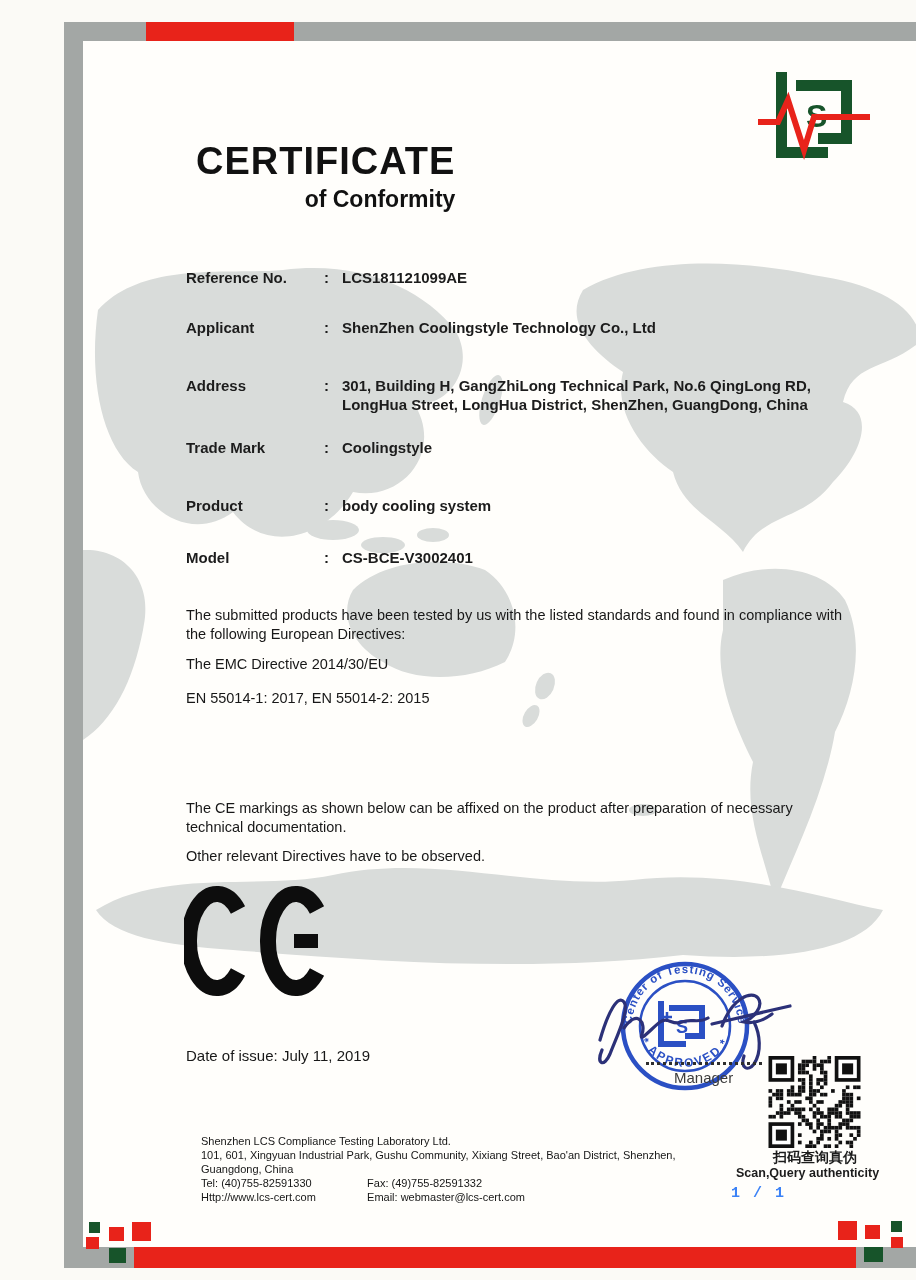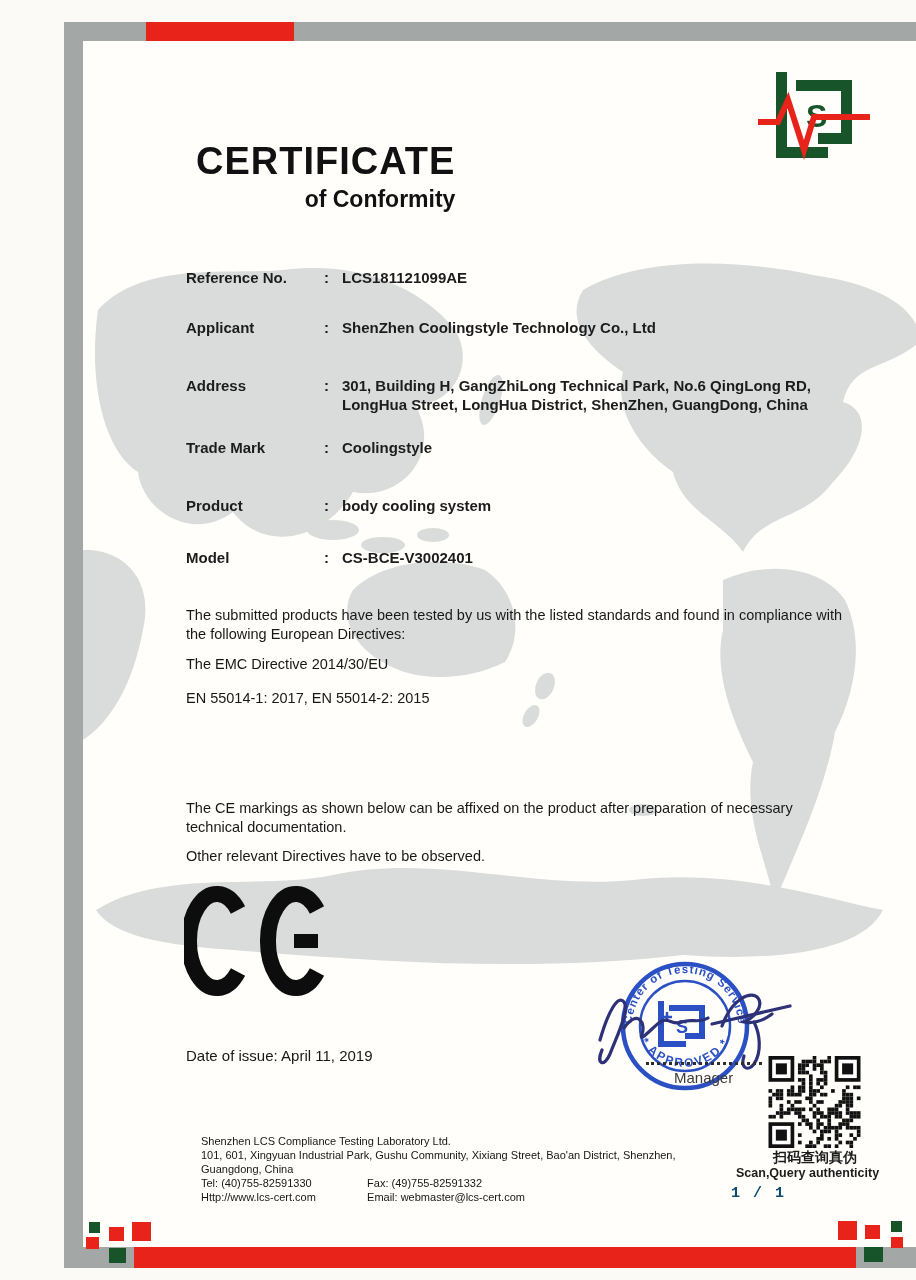--- a/index.html
+++ b/index.html
@@ -8,21 +8,21 @@
   .abs{position:absolute;}
   .band{background:#a3a7a5;}
   .page{background:#fffefb;}
   .title{font-size:38px;font-weight:800;letter-spacing:1px;color:#111;}
   .subtitle{font-size:23px;font-weight:700;color:#111;margin-top:3px;text-align:right;}
   .field-row{display:grid;grid-template-columns:138px 18px 1fr;font-size:15px;font-weight:700;line-height:19px;}
   .para{font-size:14.5px;line-height:19px;color:#181818;}
   .bold{font-weight:400;}
   .footer{font-size:11px;line-height:14px;color:#161616;}
   .fcols span.c1{display:inline-block;width:163px;}
-  .pagenum{font-family:"Liberation Mono","DejaVu Sans Mono",monospace;font-weight:700;font-size:15px;letter-spacing:2px;color:#0c4a6e;}
+  .pagenum{font-family:"Liberation Mono","DejaVu Sans Mono",monospace;font-weight:700;font-size:15px;letter-spacing:2px;color:#3b82f6;}
   .zh{font-size:14px;font-weight:700;text-align:center;}
   .en{font-size:12.5px;font-weight:700;text-align:left;}
   .manager{font-size:15px;color:#3c3c3c;}
   .dotline{border-top:3px dotted #2e2e2e;width:116px;}
 </style>
 </head>
 <body>
 
 <div class="sheet">
 
@@ -116,21 +116,21 @@
   <div class="abs para bold" style="left:150px;top:689px;width:658px;">EN 55014-1: 2017, EN 55014-2: 2015</div>
   <div class="abs para" style="left:150px;top:799px;width:640px;">The CE markings as shown below can be affixed on the product after preparation of necessary technical documentation.</div>
   <div class="abs para" style="left:150px;top:847px;width:640px;">Other relevant Directives have to be observed.</div>
 
   <svg class="abs" style="left:148px;top:880px;" width="160" height="122" viewBox="0 0 160 122">
     <path d="M54,30 A28,47 0 1 0 54,92" fill="none" stroke="#0d0d0d" stroke-width="16"></path>
     <path d="M133,30 A28,47 0 1 0 133,92" fill="none" stroke="#0d0d0d" stroke-width="16"></path>
     <path d="M110,61 h24" fill="none" stroke="#0d0d0d" stroke-width="14"></path>
   </svg>
 
-  <div class="abs para bold" style="left:150px;top:1046px;font-size:15px;">Date of issue: April 11, 2019</div>
+  <div class="abs para bold" style="left:150px;top:1046px;font-size:15px;">Date of issue: July 11, 2019</div>
 
   <svg class="abs" style="left:578px;top:955px;" width="160" height="160" viewBox="0 0 160 160">
     <defs>
       <path id="arcTop" d="M18,71 A53,53 0 0 1 124,71"></path>
       <path id="arcBot" d="M21,74 A52,52 0 0 0 121,74"></path>
     </defs>
     <circle cx="71" cy="71" r="62" fill="none" stroke="#2b50c4" stroke-width="4.5"></circle>
     <circle cx="71" cy="71" r="45" fill="none" stroke="#2b50c4" stroke-width="2.5"></circle>
     <text font-size="11.5" font-weight="700" fill="#2b50c4" letter-spacing="1" font-family="Liberation Sans, sans-serif">
       <textPath href="#arcTop" startOffset="50%" text-anchor="middle">Center of Testing Service</textPath>

